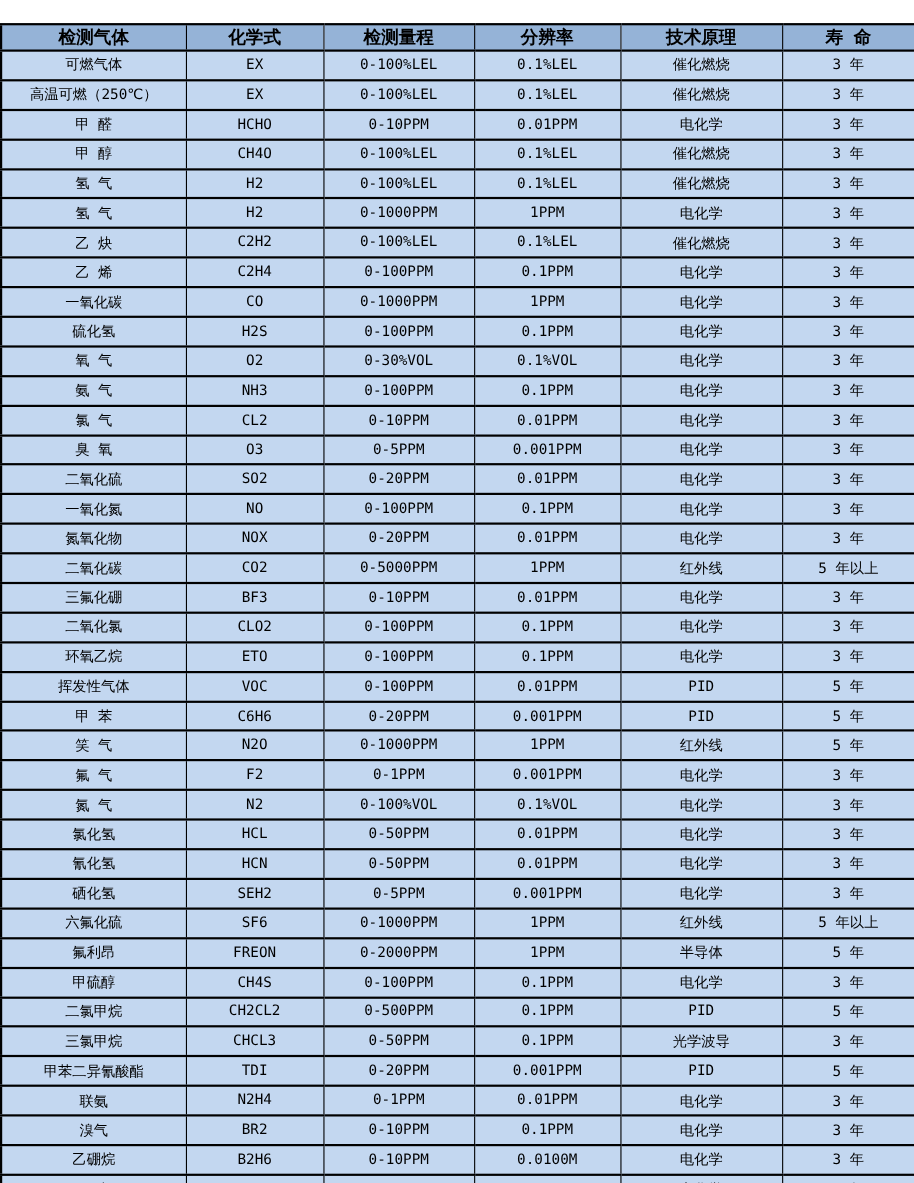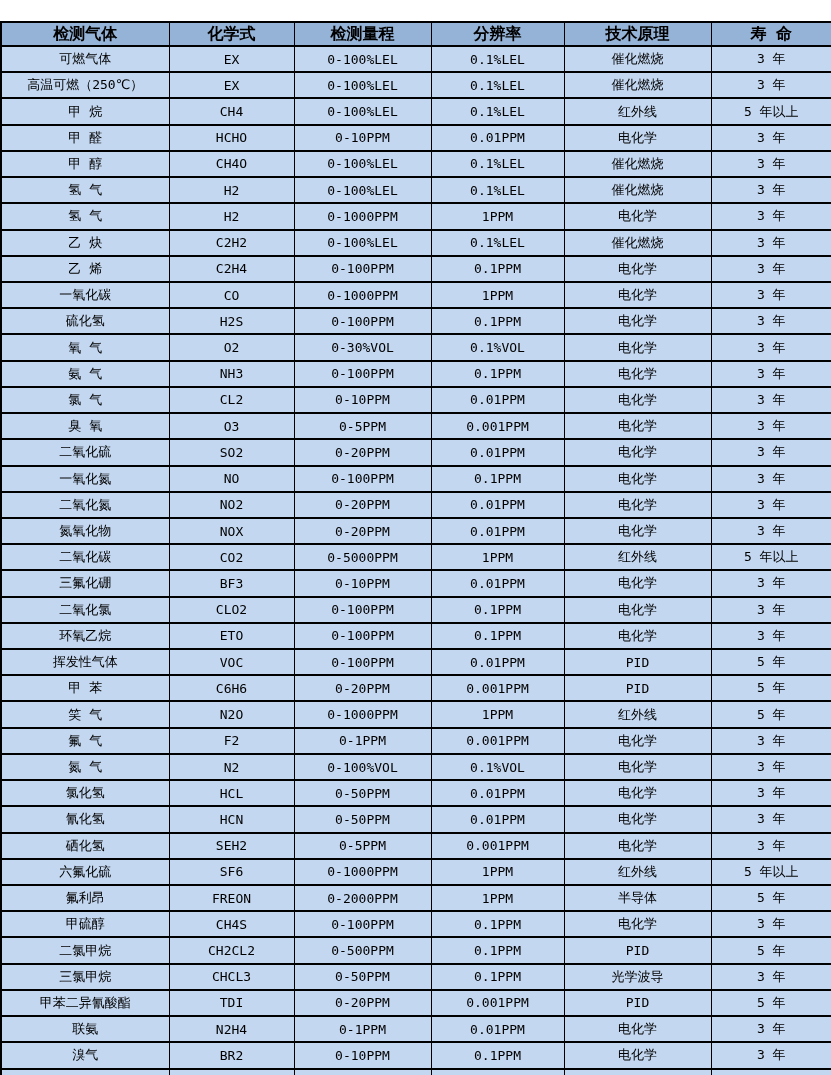--- a/index.html
+++ b/index.html
@@ -81,28 +81,20 @@
         </tr>
         <tr>
           <td>高温可燃（250℃）</td>
           <td>EX</td>
           <td>0-100%LEL</td>
           <td>0.1%LEL</td>
           <td>催化燃烧</td>
           <td>3 年</td>
         </tr>
         <tr>
-          <td>甲 烷</td>
-          <td>CH4</td>
-          <td>0-100%LEL</td>
-          <td>0.1%LEL</td>
-          <td>红外线</td>
-          <td>5 年以上</td>
-        </tr>
-        <tr>
           <td>甲 醛</td>
           <td>HCHO</td>
           <td>0-10PPM</td>
           <td>0.01PPM</td>
           <td>电化学</td>
           <td>3 年</td>
         </tr>
         <tr>
           <td>甲 醇</td>
           <td>CH4O</td>
@@ -201,28 +193,20 @@
         </tr>
         <tr>
           <td>一氧化氮</td>
           <td>NO</td>
           <td>0-100PPM</td>
           <td>0.1PPM</td>
           <td>电化学</td>
           <td>3 年</td>
         </tr>
         <tr>
-          <td>二氧化氮</td>
-          <td>NO2</td>
-          <td>0-20PPM</td>
-          <td>0.01PPM</td>
-          <td>电化学</td>
-          <td>3 年</td>
-        </tr>
-        <tr>
           <td>氮氧化物</td>
           <td>NOX</td>
           <td>0-20PPM</td>
           <td>0.01PPM</td>
           <td>电化学</td>
           <td>3 年</td>
         </tr>
         <tr>
           <td>二氧化碳</td>
           <td>CO2</td>
@@ -373,20 +357,28 @@
           <td>0-1PPM</td>
           <td>0.01PPM</td>
           <td>电化学</td>
           <td>3 年</td>
         </tr>
         <tr>
           <td>溴气</td>
           <td>BR2</td>
           <td>0-10PPM</td>
           <td>0.1PPM</td>
+          <td>电化学</td>
+          <td>3 年</td>
+        </tr>
+        <tr>
+          <td>乙硼烷</td>
+          <td>B2H6</td>
+          <td>0-10PPM</td>
+          <td>0.0100M</td>
           <td>电化学</td>
           <td>3 年</td>
         </tr>
         <tr>
           <td>甲酸</td>
           <td>HCOOH</td>
           <td>0-100PPM</td>
           <td>0.1PPM</td>
           <td>电化学</td>
           <td>3 年</td>

